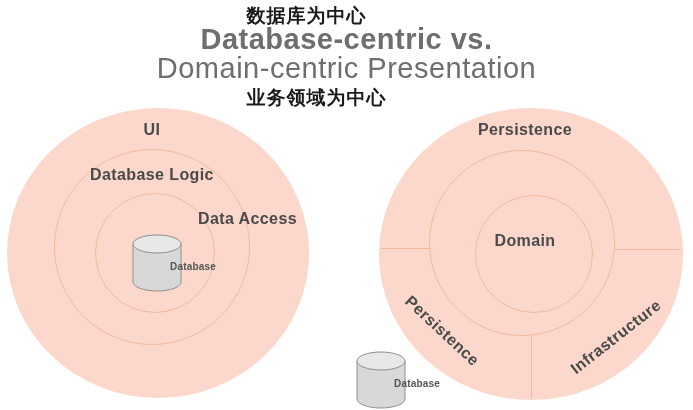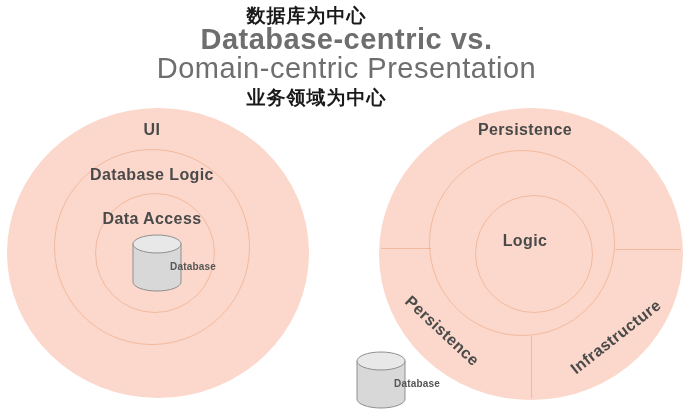--- a/index.html
+++ b/index.html
@@ -53,21 +53,21 @@
 <div class="title-line title-2">Domain-centric Presentation</div>
 <div class="zh zh-bottom">业务领域为中心</div>
 
 <div class="diagram" style="left:7px;top:108px;width:302px;height:290px;">
   <div class="circle outer"></div>
   <div class="circle ring-line" style="left:47px;top:41px;width:196px;height:196px;"></div>
   <div class="circle ring-line" style="left:88px;top:85px;width:120px;height:120px;"></div>
 
   <div class="ring-label" style="top:13px;">UI</div>
   <div class="ring-label" style="top:58px;">Database Logic</div>
-  <div class="ring-label" style="top:102px;">Data Access</div>
+  <div class="ring-label" style="top:102px;text-align:right;">Data Access</div>
 
   <div class="cylinder" style="left:125px;top:126px;">
     <svg width="50" height="58" viewBox="0 0 50 58">
       <path d="M1 10 V48 A24 9 0 0 0 49 48 V10 Z" fill="#d8d8d8" stroke="#8f8f8f" stroke-width="1"></path>
       <ellipse cx="25" cy="10" rx="24" ry="9" fill="#e8e8e8" stroke="#8f8f8f" stroke-width="1"></ellipse>
     </svg>
     <span class="cyl-label">Database</span>
   </div>
 </div>
 
@@ -75,21 +75,21 @@
   <div class="circle outer"></div>
 
   <div class="divider" style="left:2px;top:140px;width:50px;height:1px;"></div>
   <div class="divider" style="left:236px;top:141px;width:66px;height:1px;"></div>
   <div class="divider" style="left:152px;top:228px;width:1px;height:62px;"></div>
 
   <div class="circle ring-line" style="left:50px;top:42px;width:186px;height:186px;"></div>
   <div class="circle ring-line" style="left:96px;top:87px;width:118px;height:118px;"></div>
 
   <div class="ring-label" style="top:13px;">Persistence</div>
-  <div class="ring-label" style="top:124px;">Logic</div>
+  <div class="ring-label" style="top:124px;">Domain</div>
 
   <div class="seg-label seg-persistence">Persistence</div>
   <div class="seg-label seg-infrastructure">Infrastructure</div>
 </div>
 
 <div class="cylinder" style="left:356px;top:351px;">
   <svg width="50" height="58" viewBox="0 0 50 58">
     <path d="M1 10 V48 A24 9 0 0 0 49 48 V10 Z" fill="#d8d8d8" stroke="#8f8f8f" stroke-width="1"></path>
     <ellipse cx="25" cy="10" rx="24" ry="9" fill="#e8e8e8" stroke="#8f8f8f" stroke-width="1"></ellipse>
   </svg>

